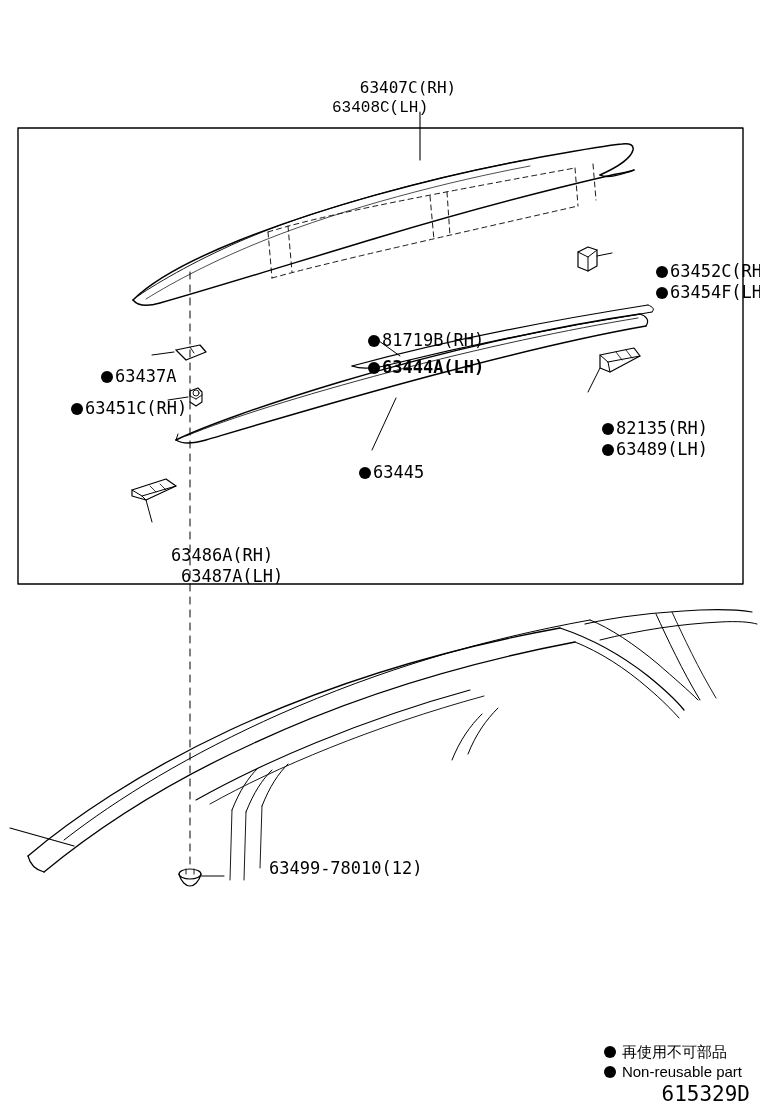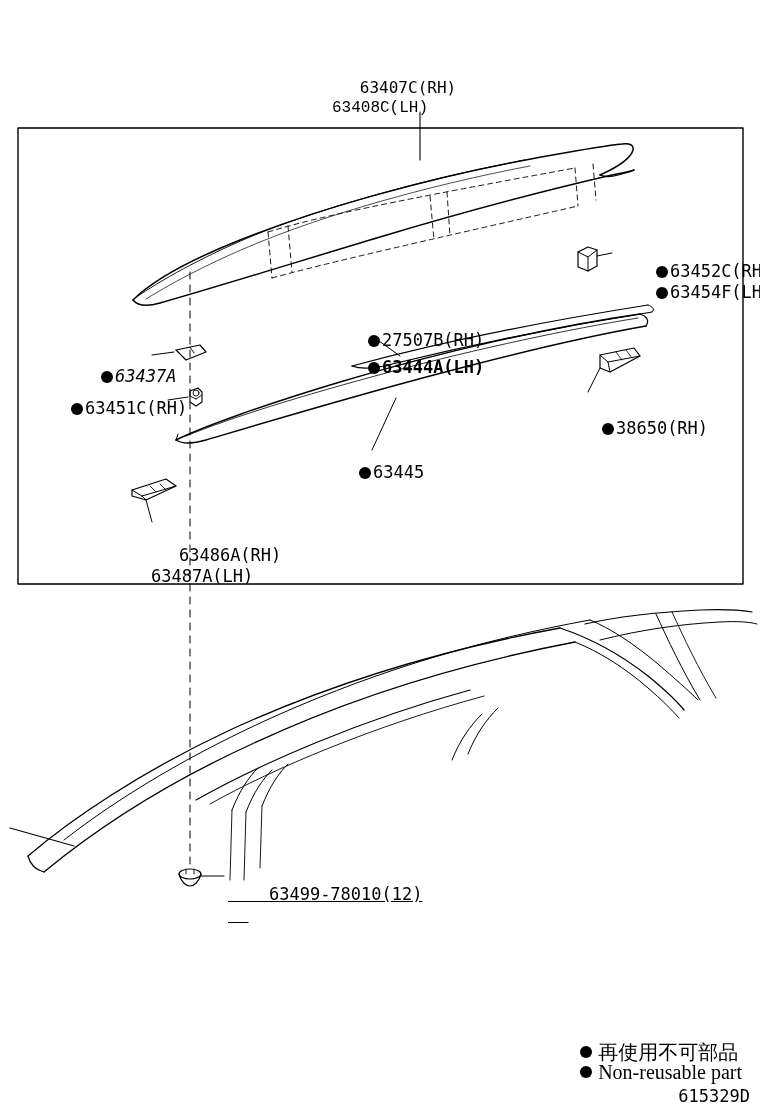--- a/index.html
+++ b/index.html
@@ -53,28 +53,28 @@
     line-height: 20px;
   }
   .legend .row {
     display: flex;
     align-items: center;
     justify-content: flex-start;
     gap: 4px;
     white-space: nowrap;
   }
   .legend .row span.txt {
-    font-family: Liberation Serif, serif;
-    font-size: 20px;
+    font-family: Liberation Sans, sans-serif;
+    font-size: 15px;
   }
   .figcode {
     position: absolute;
     right: 10px;
     bottom: 6px;
-    font-size: 17px;
+    font-size: 21px;
     font-family: "DejaVu Sans Mono", monospace;
   }
   .center-top {
     position: absolute;
     left: 0;
     width: 760px;
     text-align: center;
   }
 </style>
 </head>
@@ -222,50 +222,53 @@
   </div>
 
   <div class="lbl" style="left:615px; top:240px;">
     <span class="bullet"></span><span>63452C(RH)</span>
   </div>
   <div class="lbl" style="left:615px; top:261px;">
     <span class="bullet"></span><span>63454F(LH)</span>
   </div>
 
   <div class="lbl" style="left:327px; top:309px;">
-    <span class="bullet"></span><span>27507B(RH)</span>
+    <span class="bullet"></span><span>81719B(RH)</span>
   </div>
   <div class="lbl" style="left:327px; top:336px;font-weight:bold;">
     <span class="bullet"></span><span>63444A(LH)</span>
   </div>
 
   <div class="lbl" style="left:318px; top:441px;">
     <span class="bullet"></span><span>63445</span>
   </div>
 
-  <div class="lbl" style="left:60px; top:345px;font-style:italic;">
+  <div class="lbl" style="left:60px; top:345px;">
     <span class="bullet"></span><span>63437A</span>
   </div>
 
   <div class="lbl" style="left:30px; top:377px;">
     <span class="bullet"></span><span>63451C(RH)</span>
   </div>
 
   <div class="lbl" style="left:561px; top:397px;">
-    <span class="bullet"></span><span>38650(RH)</span>
-  </div>
-
-  <div class="lbl" style="left:138px; top:524px;">
+    <span class="bullet"></span><span>82135(RH)</span>
+  </div>
+  <div class="lbl" style="left:561px; top:418px;">
+    <span class="bullet"></span><span>63489(LH)</span>
+  </div>
+
+  <div class="lbl" style="left:130px; top:524px;">
     <span>63486A(RH)</span>
   </div>
-  <div class="lbl" style="left:110px; top:545px;">
+  <div class="lbl" style="left:140px; top:545px;">
     <span>63487A(LH)</span>
   </div>
 
-  <div class="lbl" style="left:228px; top:863px;text-decoration:underline;">
+  <div class="lbl" style="left:228px; top:837px;">
     <span>63499-78010(12)</span>
   </div>
 
   <div class="legend">
     <div class="row">
       <span class="bullet"></span>
       <span class="txt">再使用不可部品</span>
     </div>
     <div class="row">
       <span class="bullet"></span>

